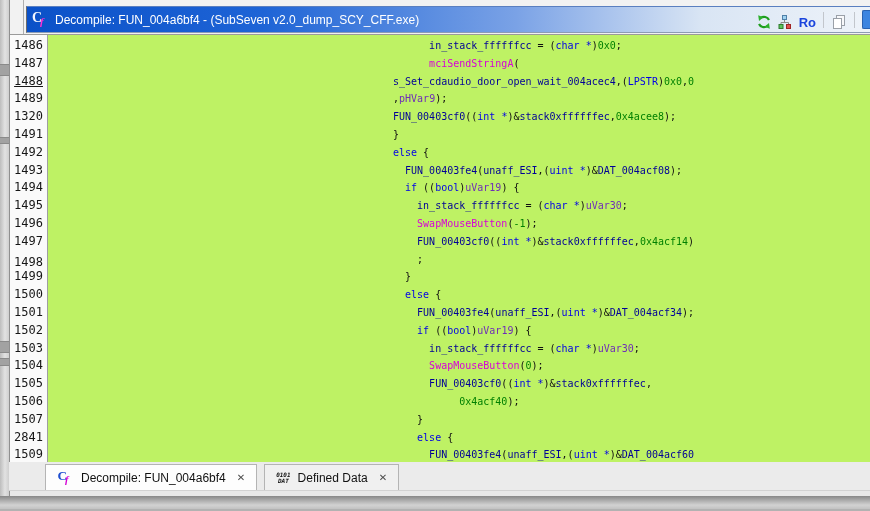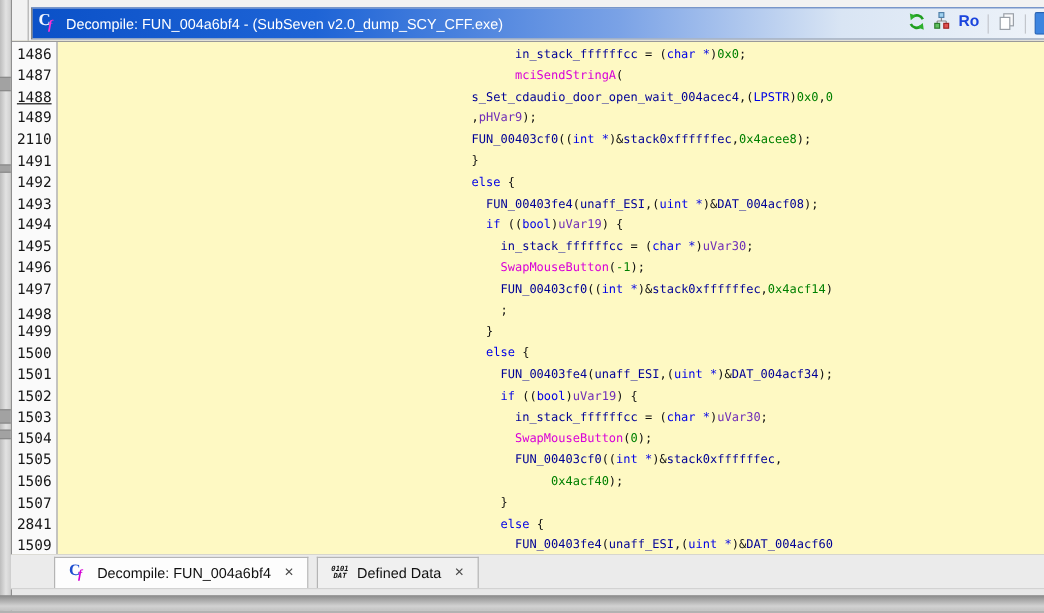--- a/index.html
+++ b/index.html
@@ -18,28 +18,28 @@
   
   .panel-header{position:absolute;left:26px;top:6px;right:0;height:27px;
     background:linear-gradient(90deg,#0b51c8 0%,#1e64d6 28%,#7aa2e6 58%,#d9e5f4 80%,#eef3f9 100%);
     border-left:1px solid #6b6b6b;border-top:1px solid #5a7fc0;border-bottom:1px solid #8c9cb4;
     display:flex;align-items:center;box-sizing:border-box;padding:0 0 0 5px;}
   .cf-icon{position:relative;width:17px;height:16px;display:inline-block;flex:0 0 auto;}
   .cf-icon .c{position:absolute;left:0;top:-2px;font:bold 14px "Liberation Serif",serif;color:#f2f6ff;}
   .cf-icon .f{position:absolute;left:8px;top:3px;font:italic bold 11px "Liberation Serif",serif;color:#ff2fd4;}
   .hdr-title{color:#ffffff;font:12px "Liberation Sans",sans-serif;margin-left:6px;white-space:nowrap;}
   .hdr-spacer{flex:1 1 auto;}
-  .tool{display:inline-flex;align-items:flex-start;justify-content:center;height:20px;margin:0 3px;flex:0 0 auto;}
+  .tool{display:inline-flex;align-items:flex-end;justify-content:center;height:20px;margin:0 3px;flex:0 0 auto;}
   .ro-label{font:bold 13px "Liberation Sans",sans-serif;color:#1a44dd;}
   .hdr-sep{width:1px;height:16px;background:#c2c6cc;margin:0 4px;flex:0 0 auto;}
   .clipped-btn{width:7px;height:17px;background:#3d85e0;border:1px solid #2a62b0;border-right:none;
     border-radius:2px 0 0 2px;margin-left:3px;flex:0 0 auto;}
 
   
-  .code-panel{position:absolute;left:9px;top:34px;right:0;height:427px;background:#fef9c3;
+  .code-panel{position:absolute;left:9px;top:34px;right:0;height:427px;background:#bef264;
     border-top:1px solid #9a9a9a;border-bottom:1px solid #8a8a8a;box-sizing:content-box;overflow:hidden;}
   .gutter{position:absolute;left:0;top:0;bottom:0;width:38px;background:#fafafa;
     border-right:1px solid #9f9f9f;}
   .line-no{position:absolute;right:4px;width:34px;text-align:right;
     font:12px/17.8px "DejaVu Sans Mono",monospace;color:#161616;white-space:pre;}
   .code{position:absolute;left:384px;top:0;right:0;bottom:0;}
   .code-line{position:absolute;left:0;white-space:pre;
     font:10px/17.8px "DejaVu Sans Mono",monospace;color:#101010;}
 
   
@@ -118,21 +118,21 @@
   <span class="hdr-sep"></span>
   <span class="clipped-btn"></span>
 </div>
 
 <div class="code-panel">
   <div class="gutter" id="gutter">
       <div class="line-no" style="top: 2px;">1486</div>
       <div class="line-no" style="top: 19.8px;">1487</div>
       <div class="line-no" style="top: 37.6px; text-decoration: underline;">1488</div>
       <div class="line-no" style="top: 55.4px;">1489</div>
-      <div class="line-no" style="top: 73.2px;">2110</div>
+      <div class="line-no" style="top: 73.2px;">1320</div>
       <div class="line-no" style="top: 91px;">1491</div>
       <div class="line-no" style="top: 108.8px;">1492</div>
       <div class="line-no" style="top: 126.6px;">1493</div>
       <div class="line-no" style="top: 144.4px;">1494</div>
       <div class="line-no" style="top: 162.2px;">1495</div>
       <div class="line-no" style="top: 180px;">1496</div>
       <div class="line-no" style="top: 197.8px;">1497</div>
       <div class="line-no" style="top: 219px;">1498</div>
       <div class="line-no" style="top: 233.4px;">1499</div>
       <div class="line-no" style="top: 251.2px;">1500</div>

